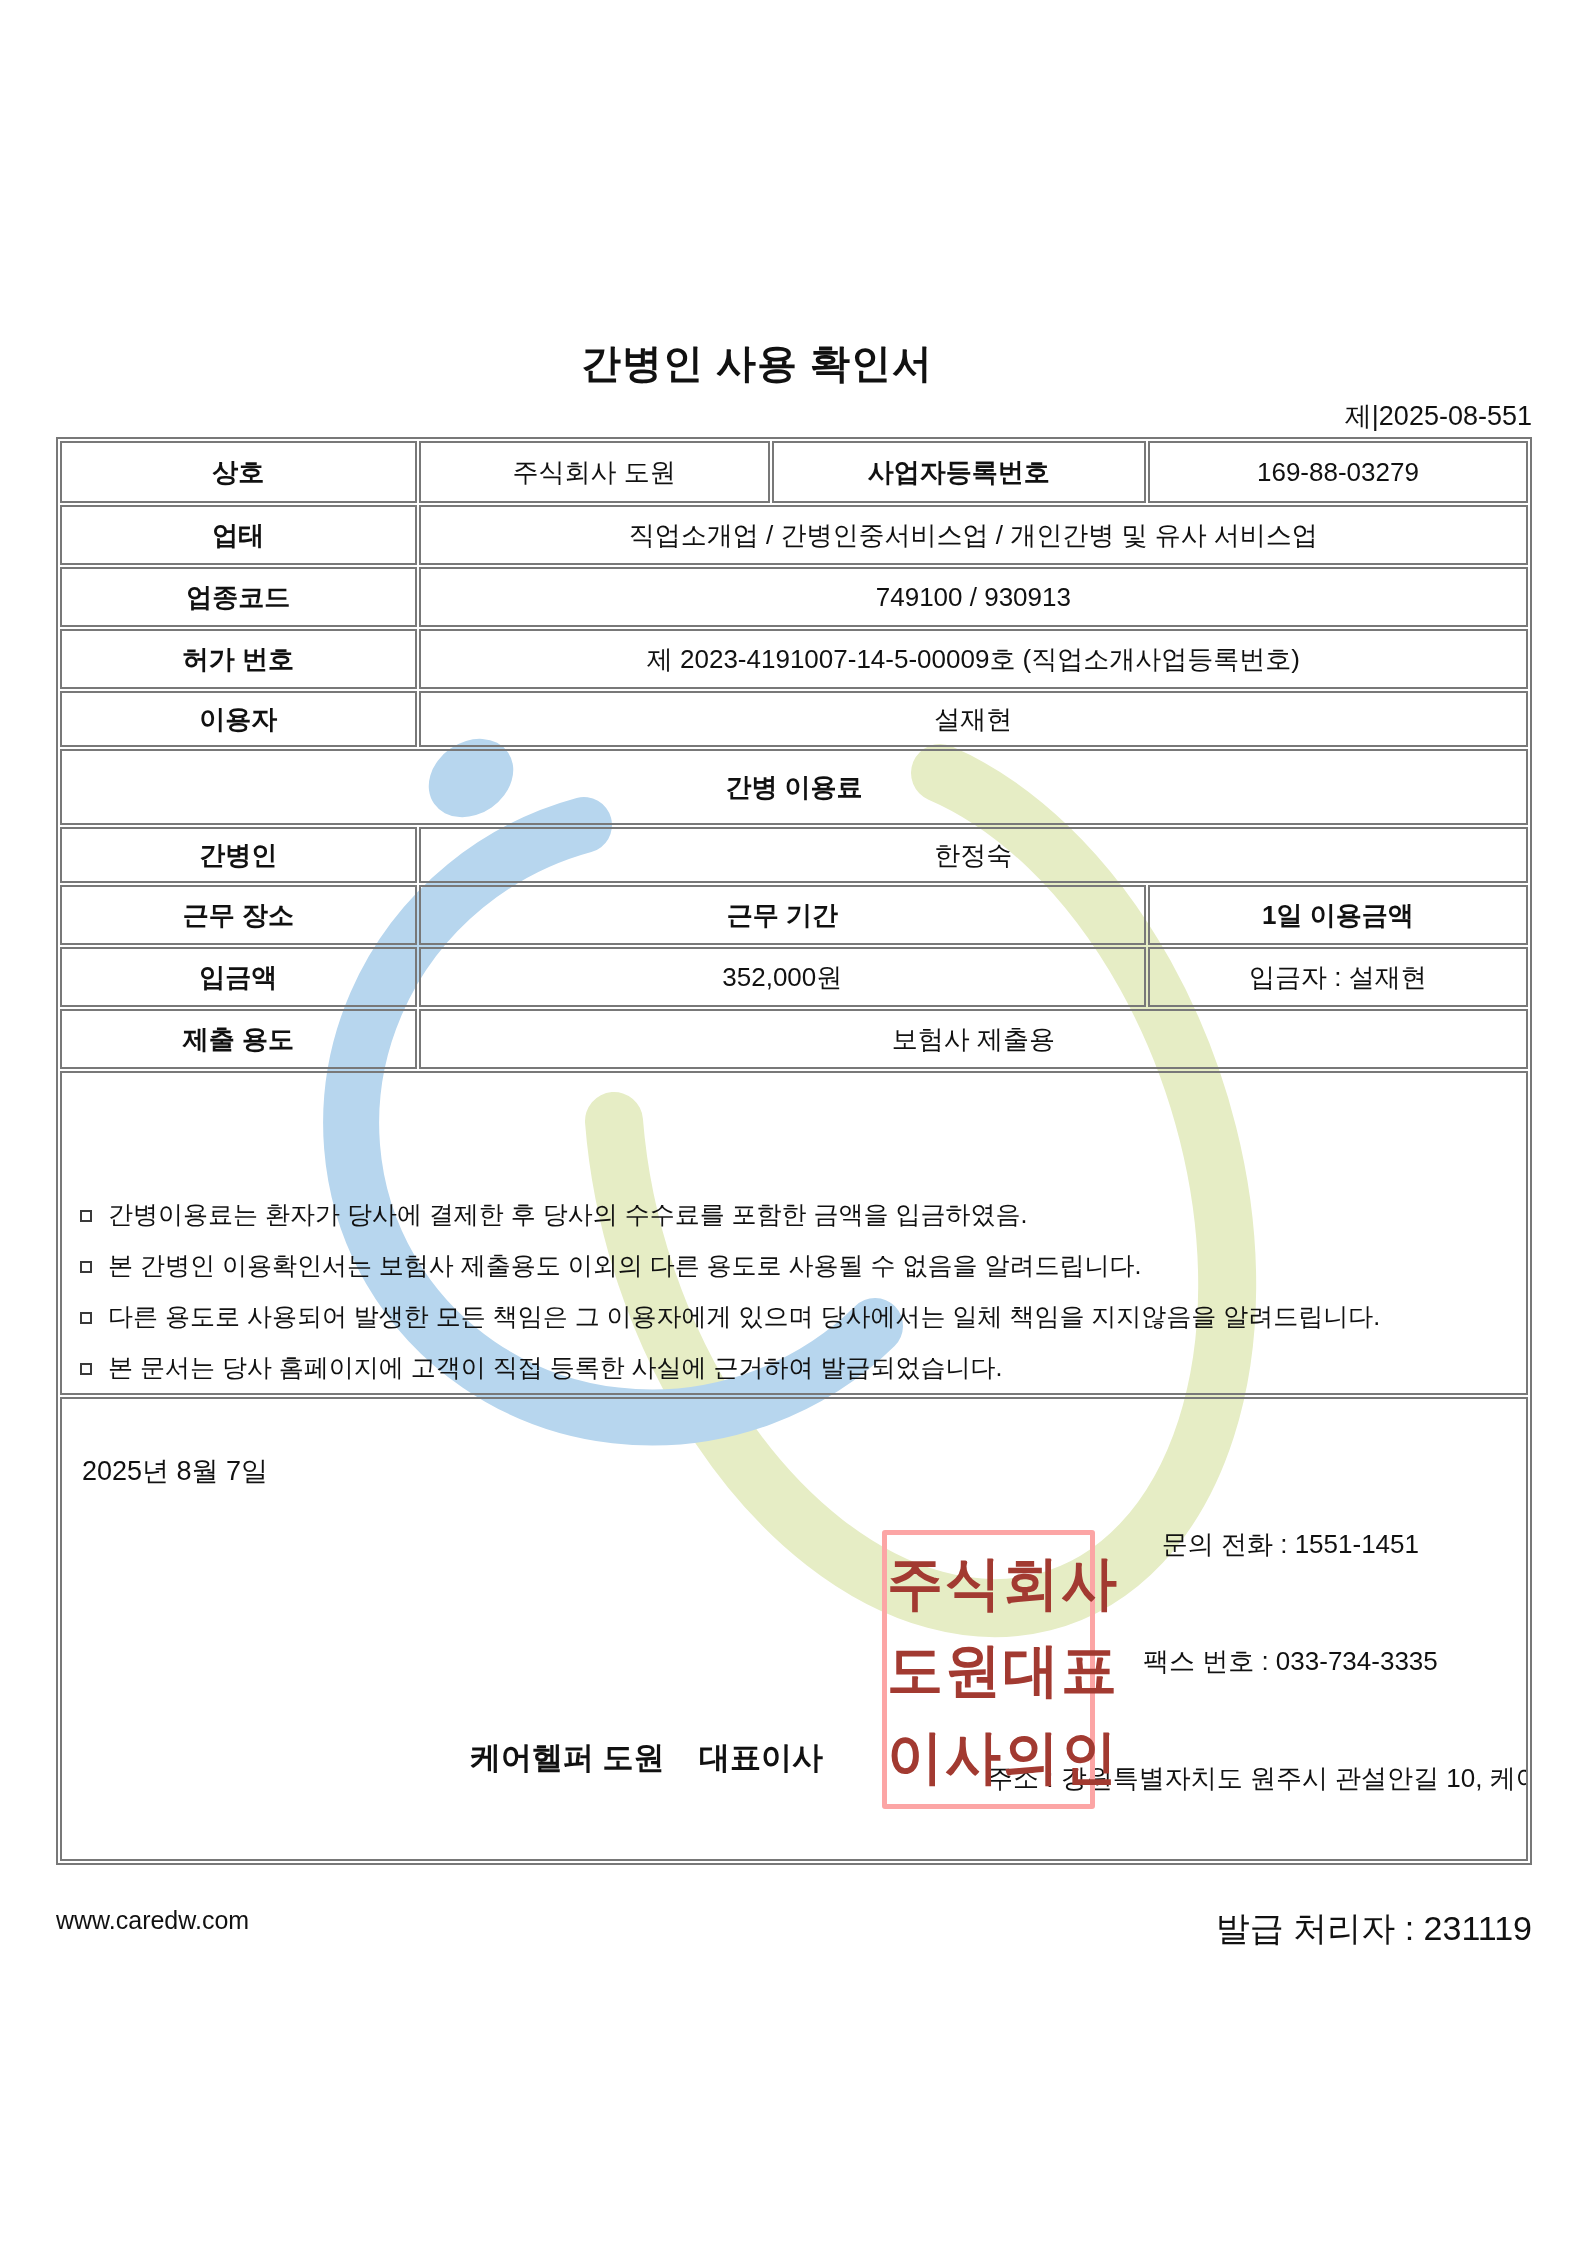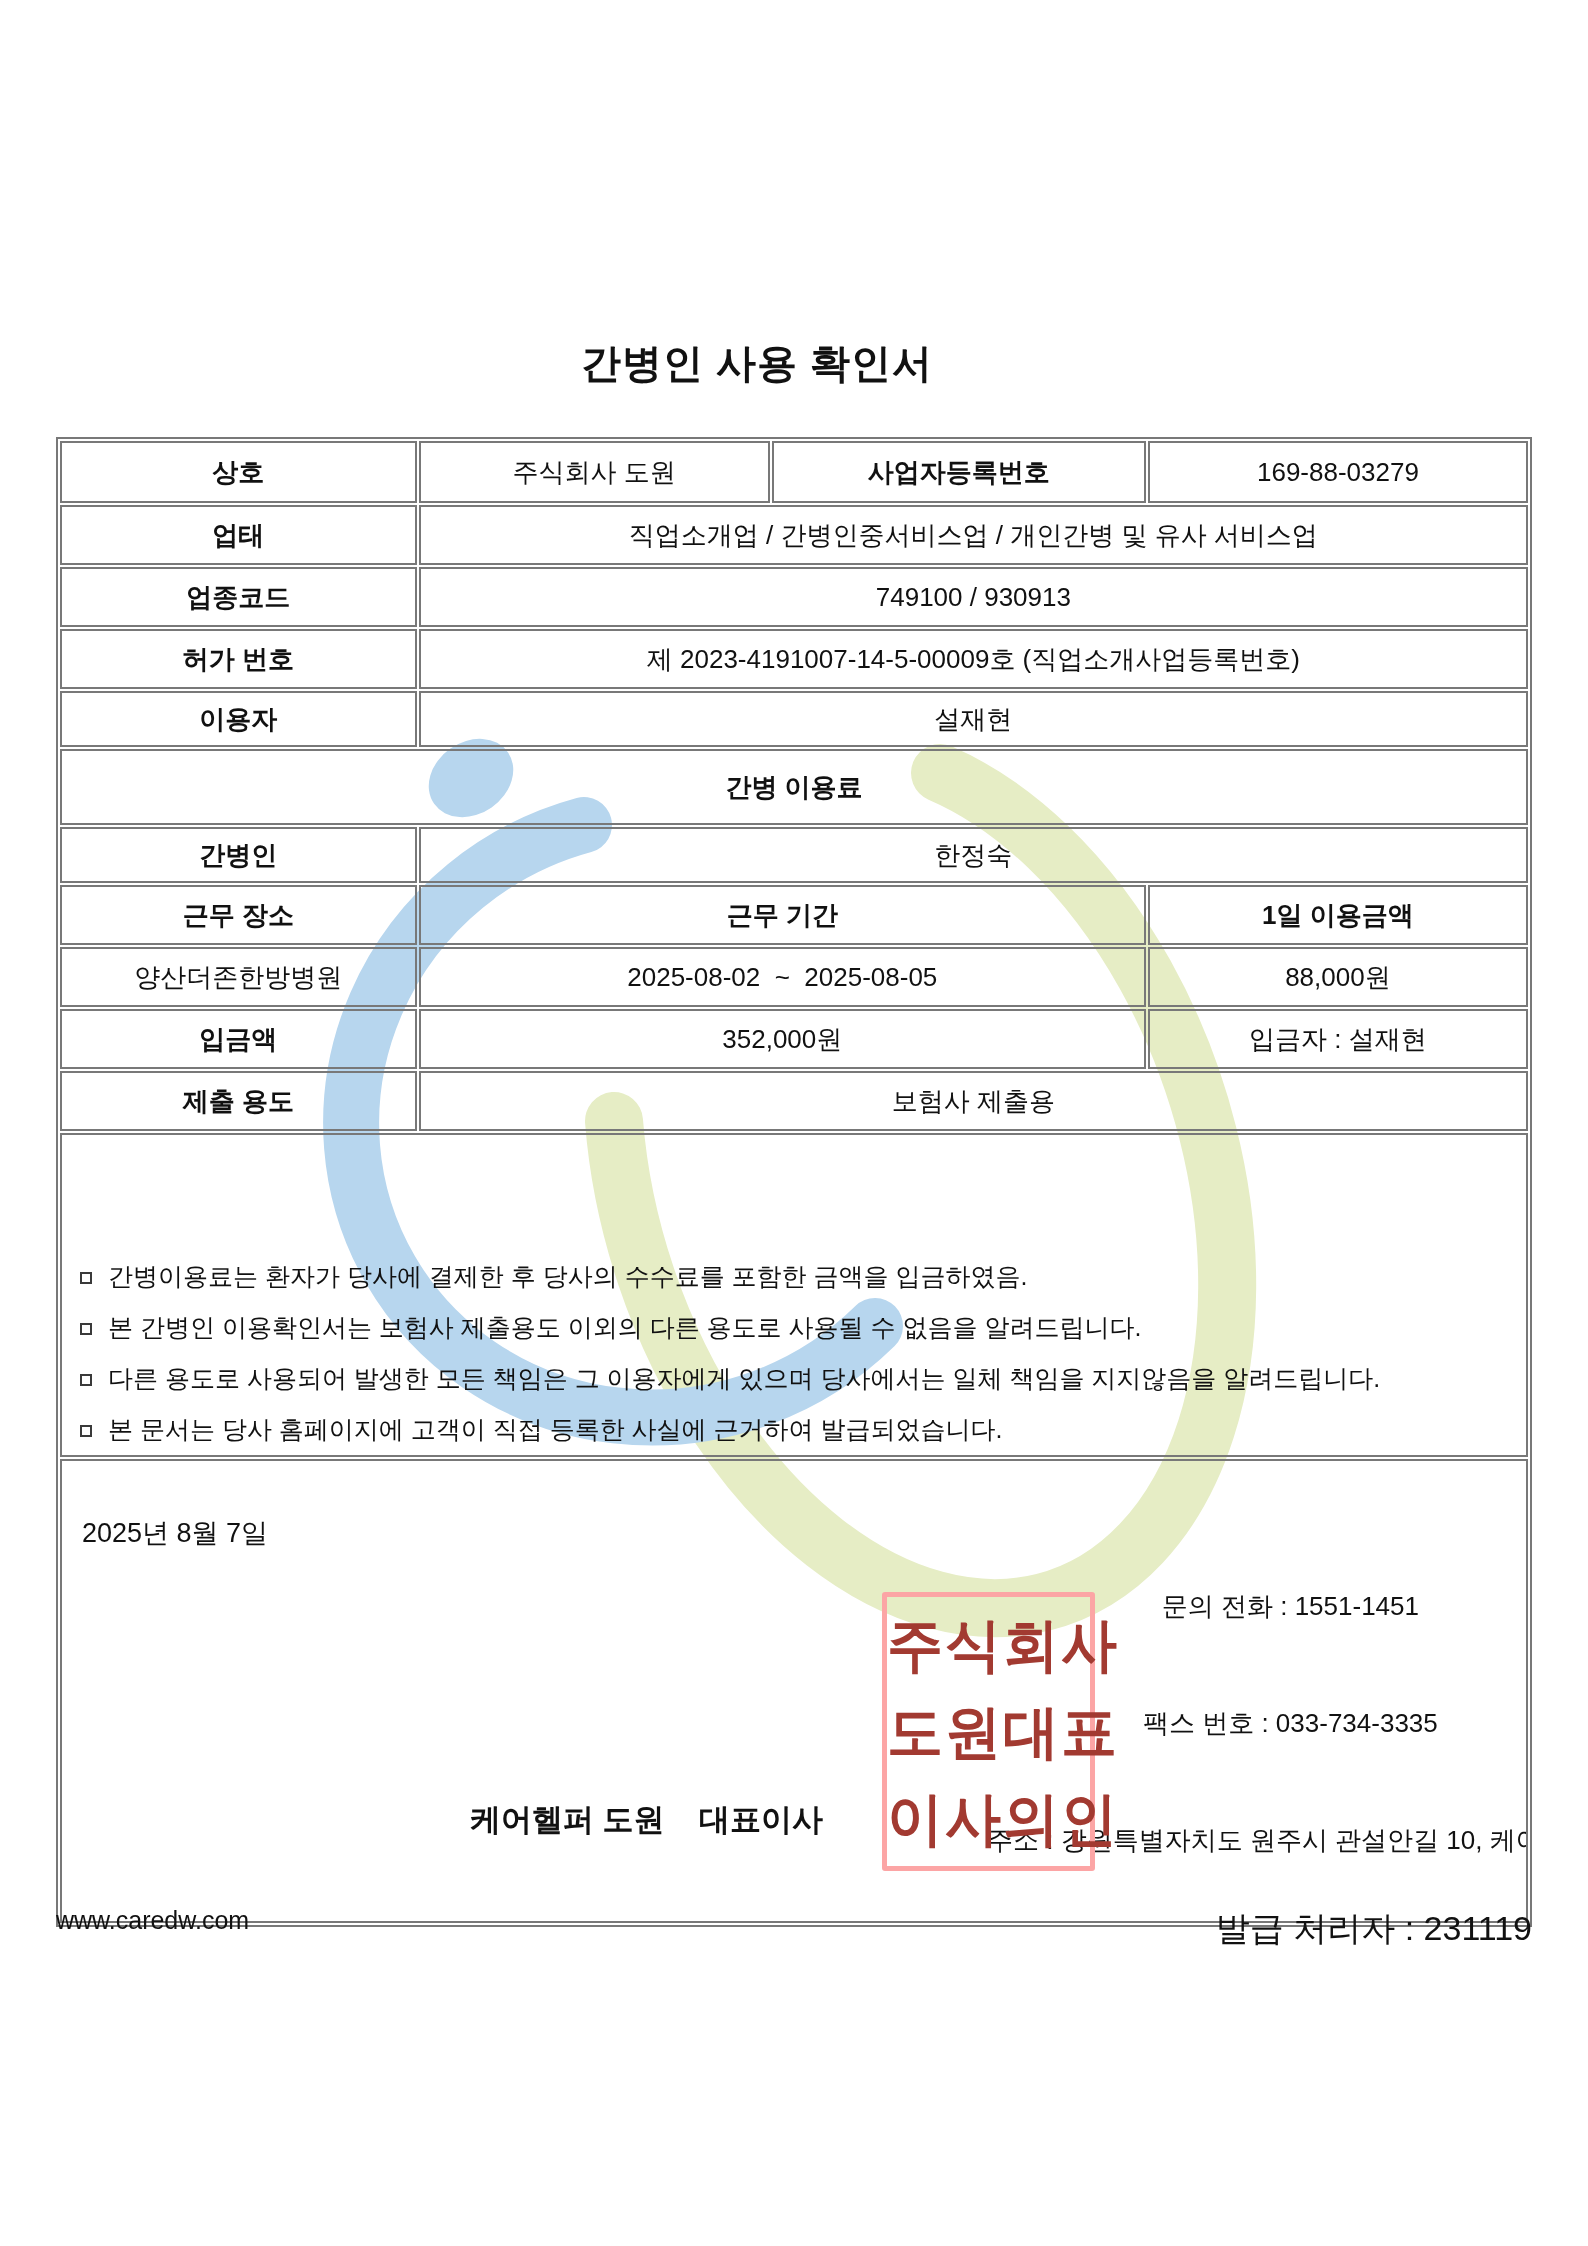--- a/index.html
+++ b/index.html
@@ -76,20 +76,21 @@
     <path d="M 940 773 A 290 440 -18 1 1 614 1121" fill="none" stroke="#e6edc5" stroke-width="58" stroke-linecap="round"></path>
 
     <path d="M 584 825 A 310 300 -25 1 0 875 1326" fill="none" stroke="#b7d6ee" stroke-width="56" stroke-linecap="round"></path>
 
     <ellipse cx="471" cy="778" rx="45" ry="36" transform="rotate(-35 471 778)" fill="#b7d6ee"></ellipse>
   </svg>
 
   <div class="fg">
 
     <div class="doc-title">간병인 사용 확인서</div>
+    <div class="doc-number">제|2025-08-551</div>
 
     <table class="main">
       <colgroup>
         <col style="width:24.4%">
           <col style="width:24.0%">
           <col style="width:25.6%">
           <col style="width:26.0%">
       </colgroup>
       <tbody>
         <tr>
@@ -118,25 +119,20 @@
           <td colspan="4" class="section-title" style="height:72px">간병 이용료</td>
         </tr>
         <tr>
           <td class="lbl" style="height:52px">간병인</td>
           <td colspan="3">한정숙</td>
         </tr>
         <tr>
           <td class="lbl" style="height:56px">근무 장소</td>
           <td colspan="2" class="lbl">근무 기간</td>
           <td class="lbl">1일 이용금액</td>
-        </tr>
-        <tr>
-          <td style="height:56px">양산더존한방병원</td>
-          <td colspan="2" class="pre">2025-08-02  ~  2025-08-05</td>
-          <td>88,000원</td>
         </tr>
         <tr>
           <td class="lbl" style="height:56px">입금액</td>
           <td colspan="2">352,000원</td>
           <td><span class="lbl">입금자</span><span class="pre"> : 설재현</span></td>
         </tr>
         <tr>
           <td class="lbl" style="height:56px">제출 용도</td>
           <td colspan="3">보험사 제출용</td>
         </tr>

